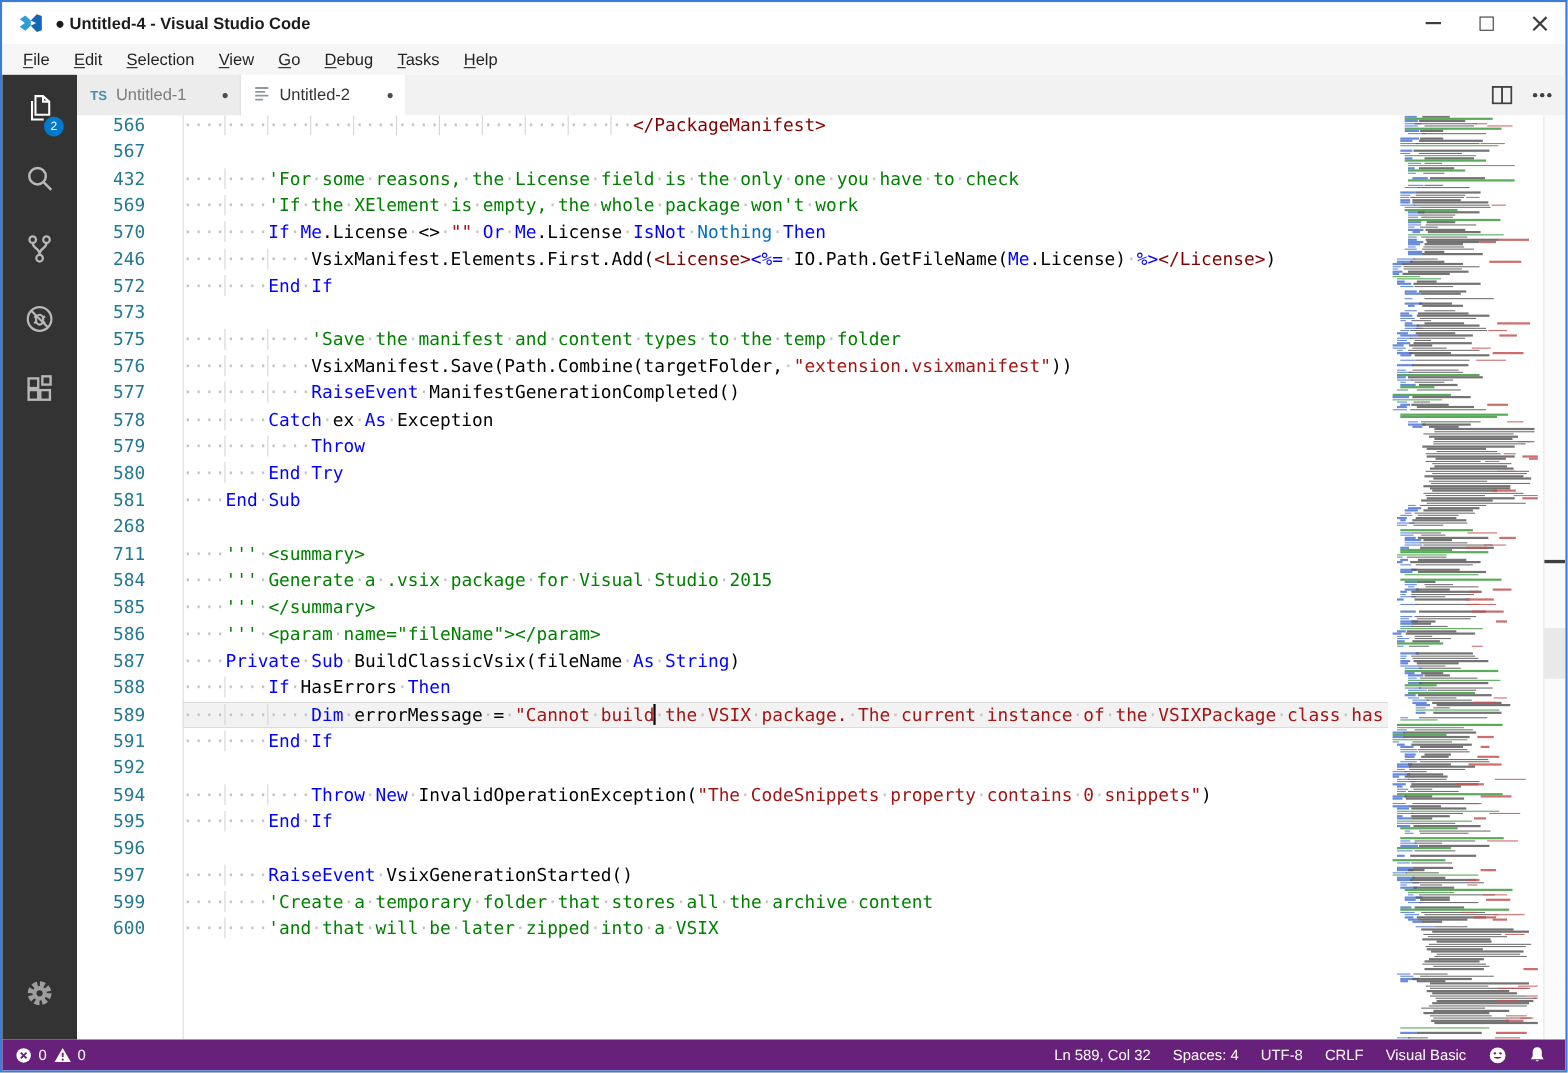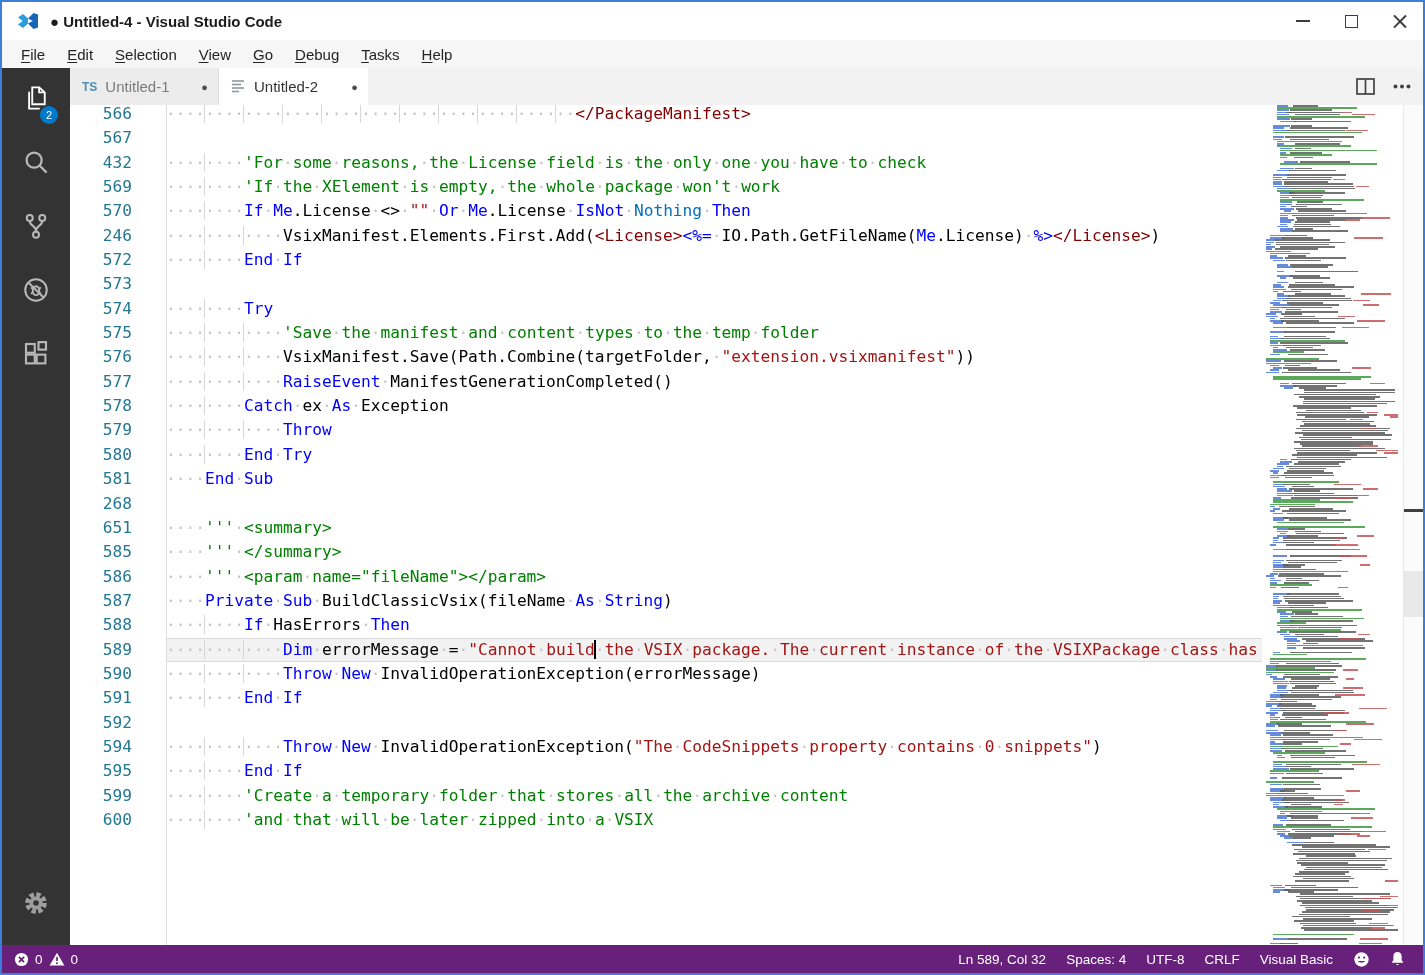--- a/index.html
+++ b/index.html
@@ -214,24 +214,20 @@
           </div>
           <div class="row">
             <div class="ln">572</div>
             <div class="code"><span class="w ">····</span><span class="w ig">····</span><span class="tk-k">End<span class="w">·</span>If</span></div>
           </div>
           <div class="row">
             <div class="ln">573</div>
             <div class="code"></div>
           </div>
           <div class="row">
-            <div class="ln">574</div>
-            <div class="code"><span class="w ">····</span><span class="w ig">····</span><span class="tk-k">Try</span></div>
-          </div>
-          <div class="row">
             <div class="ln">575</div>
             <div class="code"><span class="w ">····</span><span class="w ig">····</span><span class="w ig">····</span><span class="tk-c">'Save<span class="w">·</span>the<span class="w">·</span>manifest<span class="w">·</span>and<span class="w">·</span>content<span class="w">·</span>types<span class="w">·</span>to<span class="w">·</span>the<span class="w">·</span>temp<span class="w">·</span>folder</span></div>
           </div>
           <div class="row">
             <div class="ln">576</div>
             <div class="code"><span class="w ">····</span><span class="w ig">····</span><span class="w ig">····</span><span class="tk-d">VsixManifest.Save(Path.Combine(targetFolder,<span class="w">·</span></span><span class="tk-s">"extension.vsixmanifest"</span><span class="tk-d">))</span></div>
           </div>
           <div class="row">
             <div class="ln">577</div>
             <div class="code"><span class="w ">····</span><span class="w ig">····</span><span class="w ig">····</span><span class="tk-k">RaiseEvent</span><span class="tk-d"><span class="w">·</span>ManifestGenerationCompleted()</span></div>
@@ -250,22 +246,26 @@
           </div>
           <div class="row">
             <div class="ln">581</div>
             <div class="code"><span class="w ">····</span><span class="tk-k">End<span class="w">·</span>Sub</span></div>
           </div>
           <div class="row">
             <div class="ln">268</div>
             <div class="code"></div>
           </div>
           <div class="row">
-            <div class="ln">651</div>
+            <div class="ln">711</div>
             <div class="code"><span class="w ">····</span><span class="tk-c">'''<span class="w">·</span>&lt;summary&gt;</span></div>
+          </div>
+          <div class="row">
+            <div class="ln">584</div>
+            <div class="code"><span class="w ">····</span><span class="tk-c">'''<span class="w">·</span>Generate<span class="w">·</span>a<span class="w">·</span>.vsix<span class="w">·</span>package<span class="w">·</span>for<span class="w">·</span>Visual<span class="w">·</span>Studio<span class="w">·</span>2015</span></div>
           </div>
           <div class="row">
             <div class="ln">585</div>
             <div class="code"><span class="w ">····</span><span class="tk-c">'''<span class="w">·</span>&lt;/summary&gt;</span></div>
           </div>
           <div class="row">
             <div class="ln">586</div>
             <div class="code"><span class="w ">····</span><span class="tk-c">'''<span class="w">·</span>&lt;param<span class="w">·</span>name="fileName"&gt;&lt;/param&gt;</span></div>
           </div>
           <div class="row">
@@ -274,38 +274,42 @@
           </div>
           <div class="row">
             <div class="ln">588</div>
             <div class="code"><span class="w ">····</span><span class="w ig">····</span><span class="tk-k">If</span><span class="tk-d"><span class="w">·</span>HasErrors<span class="w">·</span></span><span class="tk-k">Then</span></div>
           </div>
           <div class="row">
             <div class="ln">589</div>
             <div class="code cur"><span class="w ">····</span><span class="w ig">····</span><span class="w ig">····</span><span class="tk-k">Dim</span><span class="tk-d"><span class="w">·</span>errorMessage<span class="w">·</span>=<span class="w">·</span></span><span class="tk-s">"Cannot<span class="w">·</span>build</span><span class="caret"></span><span class="tk-s"><span class="w">·</span>the<span class="w">·</span>VSIX<span class="w">·</span>package.<span class="w">·</span>The<span class="w">·</span>current<span class="w">·</span>instance<span class="w">·</span>of<span class="w">·</span>the<span class="w">·</span>VSIXPackage<span class="w">·</span>class<span class="w">·</span>has</span></div>
           </div>
           <div class="row">
-            <div class="ln">590</div>
-            <div class="code"><span class="w ">····</span><span class="w ig">····</span><span class="w ig">····</span><span class="tk-k">Throw</span><span class="tk-d"><span class="w">·</span></span><span class="tk-k">New</span><span class="tk-d"><span class="w">·</span>InvalidOperationException(errorMessage)</span></div>
-          </div>
-          <div class="row">
             <div class="ln">591</div>
             <div class="code"><span class="w ">····</span><span class="w ig">····</span><span class="tk-k">End<span class="w">·</span>If</span></div>
           </div>
           <div class="row">
             <div class="ln">592</div>
             <div class="code"></div>
           </div>
           <div class="row">
             <div class="ln">594</div>
             <div class="code"><span class="w ">····</span><span class="w ig">····</span><span class="w ig">····</span><span class="tk-k">Throw</span><span class="tk-d"><span class="w">·</span></span><span class="tk-k">New</span><span class="tk-d"><span class="w">·</span>InvalidOperationException(</span><span class="tk-s">"The<span class="w">·</span>CodeSnippets<span class="w">·</span>property<span class="w">·</span>contains<span class="w">·</span>0<span class="w">·</span>snippets"</span><span class="tk-d">)</span></div>
           </div>
           <div class="row">
             <div class="ln">595</div>
             <div class="code"><span class="w ">····</span><span class="w ig">····</span><span class="tk-k">End<span class="w">·</span>If</span></div>
+          </div>
+          <div class="row">
+            <div class="ln">596</div>
+            <div class="code"></div>
+          </div>
+          <div class="row">
+            <div class="ln">597</div>
+            <div class="code"><span class="w ">····</span><span class="w ig">····</span><span class="tk-k">RaiseEvent</span><span class="tk-d"><span class="w">·</span>VsixGenerationStarted()</span></div>
           </div>
           <div class="row">
             <div class="ln">599</div>
             <div class="code"><span class="w ">····</span><span class="w ig">····</span><span class="tk-c">'Create<span class="w">·</span>a<span class="w">·</span>temporary<span class="w">·</span>folder<span class="w">·</span>that<span class="w">·</span>stores<span class="w">·</span>all<span class="w">·</span>the<span class="w">·</span>archive<span class="w">·</span>content</span></div>
           </div>
           <div class="row">
             <div class="ln">600</div>
             <div class="code"><span class="w ">····</span><span class="w ig">····</span><span class="tk-c">'and<span class="w">·</span>that<span class="w">·</span>will<span class="w">·</span>be<span class="w">·</span>later<span class="w">·</span>zipped<span class="w">·</span>into<span class="w">·</span>a<span class="w">·</span>VSIX</span></div>
           </div>
         </div>

